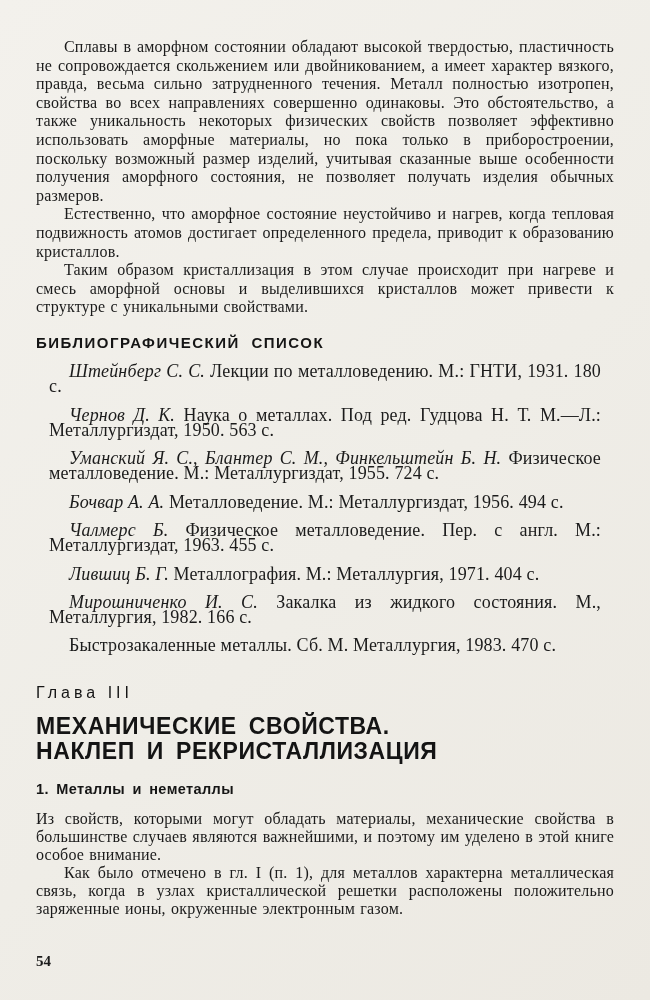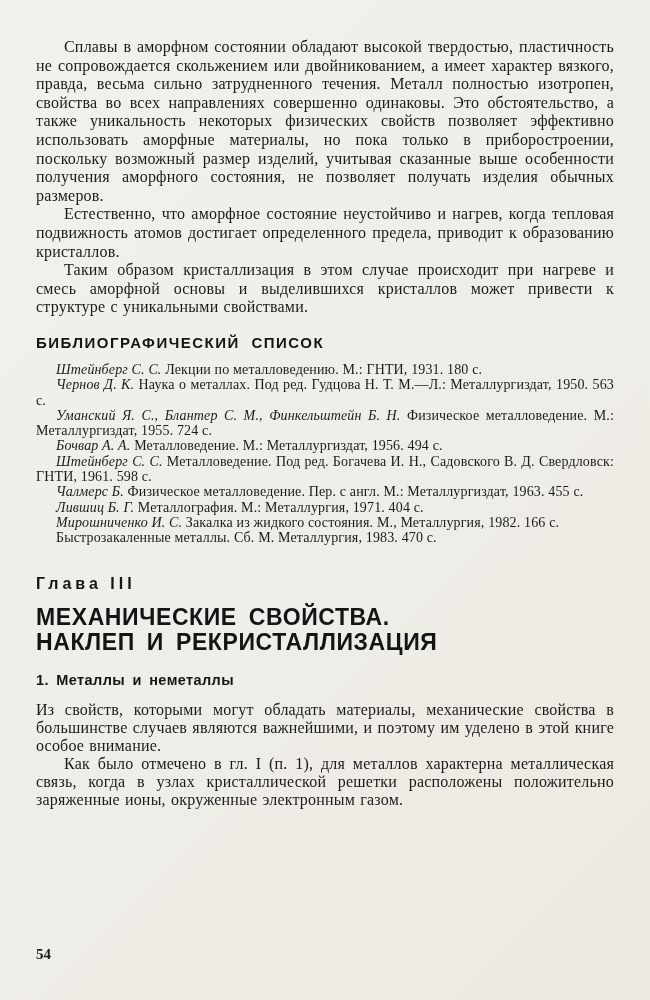--- a/index.html
+++ b/index.html
@@ -36,35 +36,35 @@
   .bib-heading {
     margin: 17px 0 11px 0;
     font-family: "Liberation Sans", sans-serif;
     font-weight: bold;
     font-size: 15px;
     letter-spacing: 1.5px;
     word-spacing: 6px;
     color: #151515;
   }
   .bib p {
-    margin: 0;
-    font-size: 14px;
+    margin: 13px;
+    font-size: 18px;
     line-height: 15.3px;
     text-align: justify;
     text-indent: 20px;
     letter-spacing: 0.15px;
   }
   .bib-author {
     font-style: italic;
   }
   
   .chapter-label {
     margin: 30px 0 0 0;
     font-family: "Liberation Sans", sans-serif;
-    font-weight: bold;
+    font-weight: normal;
     font-size: 16px;
     letter-spacing: 4px;
     color: #151515;
   }
   .chapter-title {
     margin: 12px 0 0 0;
     font-family: "Liberation Sans", sans-serif;
     font-weight: bold;
     font-size: 23px;
     line-height: 25px;
@@ -84,21 +84,21 @@
   .chapter-body {
     margin-top: 13px;
   }
   .chapter-body p {
     font-size: 16px;
     line-height: 18px;
   }
   .page-number {
     position: absolute;
     left: 36px;
-    bottom: 37px;
+    bottom: 30px;
     font-family: "Liberation Serif", serif;
     font-weight: bold;
     font-size: 15px;
     color: #1b1b1b;
   }
 </style>
 </head>
 <body>
 
 <div class="page">
@@ -109,21 +109,20 @@
     <p>Таким образом кристаллизация в этом случае происходит при нагреве и смесь аморфной основы и выделившихся кристаллов может привести к структуре с уникальными свойствами.</p>
   </div>
 
   <h2 class="bib-heading">БИБЛИОГРАФИЧЕСКИЙ СПИСОК</h2>
 
   <div class="bib">
     <p><span class="bib-author">Штейнберг С. С.</span> <span>Лекции по металловедению. М.: ГНТИ, 1931. 180 с.</span></p>
     <p><span class="bib-author">Чернов Д. К.</span> <span>Наука о металлах. Под ред. Гудцова Н. Т. М.—Л.: Металлургиздат, 1950. 563 с.</span></p>
     <p><span class="bib-author">Уманский Я. С., Блантер С. М., Финкельштейн Б. Н.</span> <span>Физическое металловедение. М.: Металлургиздат, 1955. 724 с.</span></p>
     <p><span class="bib-author">Бочвар А. А.</span> <span>Металловедение. М.: Металлургиздат, 1956. 494 с.</span></p>
-    <p><span class="bib-author">Штейнберг С. С.</span> <span>Металловедение. Под ред. Богачева И. Н., Садовского В. Д. Свердловск: ГНТИ, 1961. 598 с.</span></p>
     <p><span class="bib-author">Чалмерс Б.</span> <span>Физическое металловедение. Пер. с англ. М.: Металлургиздат, 1963. 455 с.</span></p>
     <p><span class="bib-author">Лившиц Б. Г.</span> <span>Металлография. М.: Металлургия, 1971. 404 с.</span></p>
     <p><span class="bib-author">Мирошниченко И. С.</span> <span>Закалка из жидкого состояния. М., Металлургия, 1982. 166 с.</span></p>
     <p><span class="bib-author"></span> <span>Быстрозакаленные металлы. Сб. М. Металлургия, 1983. 470 с.</span></p>
   </div>
 
   <p class="chapter-label">Глава III</p>
 
   <h1 class="chapter-title">
     <span>МЕХАНИЧЕСКИЕ СВОЙСТВА.</span><br>

